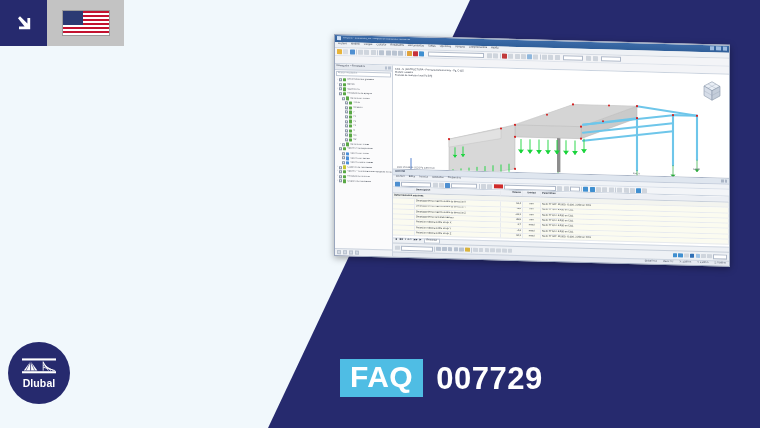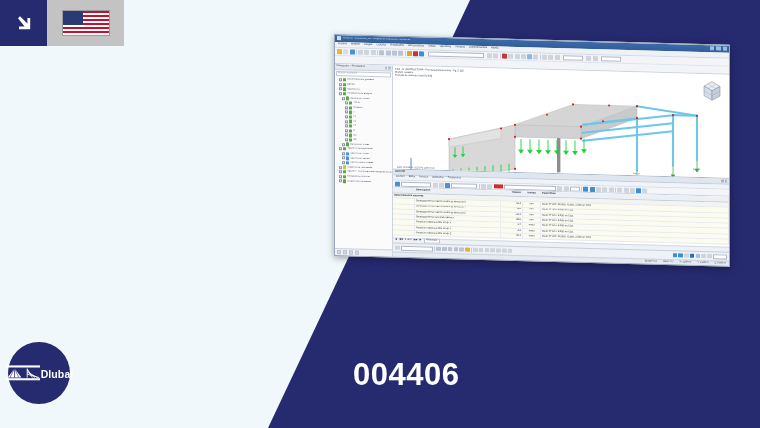--- a/index.html
+++ b/index.html
@@ -63,21 +63,21 @@
     color:#1d2270;
     font-size:25.5px; font-weight:bold; line-height:1.33;
     letter-spacing:-0.2px;
     z-index:5;
   }
 
   
   .logo {
     position:absolute; left:8px; top:342px; width:62px; height:62px;
     border-radius:50%; background:#262a6e; z-index:6;
-    display:flex; flex-direction:row; align-items:center; justify-content:center;
+    display:flex; flex-direction:column; align-items:center; justify-content:center;
   }
   .logo .mark { width:36px; height:19px; position:relative; }
   .logo .mark svg { display:block; }
   .logo .name { color:#fff; font-size:10.5px; font-weight:bold; margin-top:1px; letter-spacing:0.1px; }
 
   
   .faq-wrap { position:absolute; left:340px; top:359px; display:flex; align-items:center; z-index:6; }
   .faq-tag {
     background:#4fbde4; color:#ffffff;
     font-size:30px; font-weight:bold; letter-spacing:0.5px;
@@ -263,21 +263,22 @@
           <path d="M22.2 6.4 L30.0 13.6"></path>
           <path d="M22.2 8.2 L32.6 13.6"></path>
           <path d="M22.2 10.2 L34.2 13.6"></path>
         </g>
       </svg>
     </span>
     <span class="name">Dlubal</span>
   </div>
 
   <div class="faq-wrap">
-    <span class="faq-num">004406</span>
+    <span class="faq-tag">FAQ</span>
+    <span class="faq-num">007729</span>
   </div>
 
   <div id="appShell">
     <div id="app">
 
       <div class="titlebar">
         <span class="tb-ico"></span>
         <span class="tb-txt">RFEM 6 - Estructura_01 - Modelo de estructura: nuevo.rf6</span>
         <span class="tb-btns">
           <i></i>

